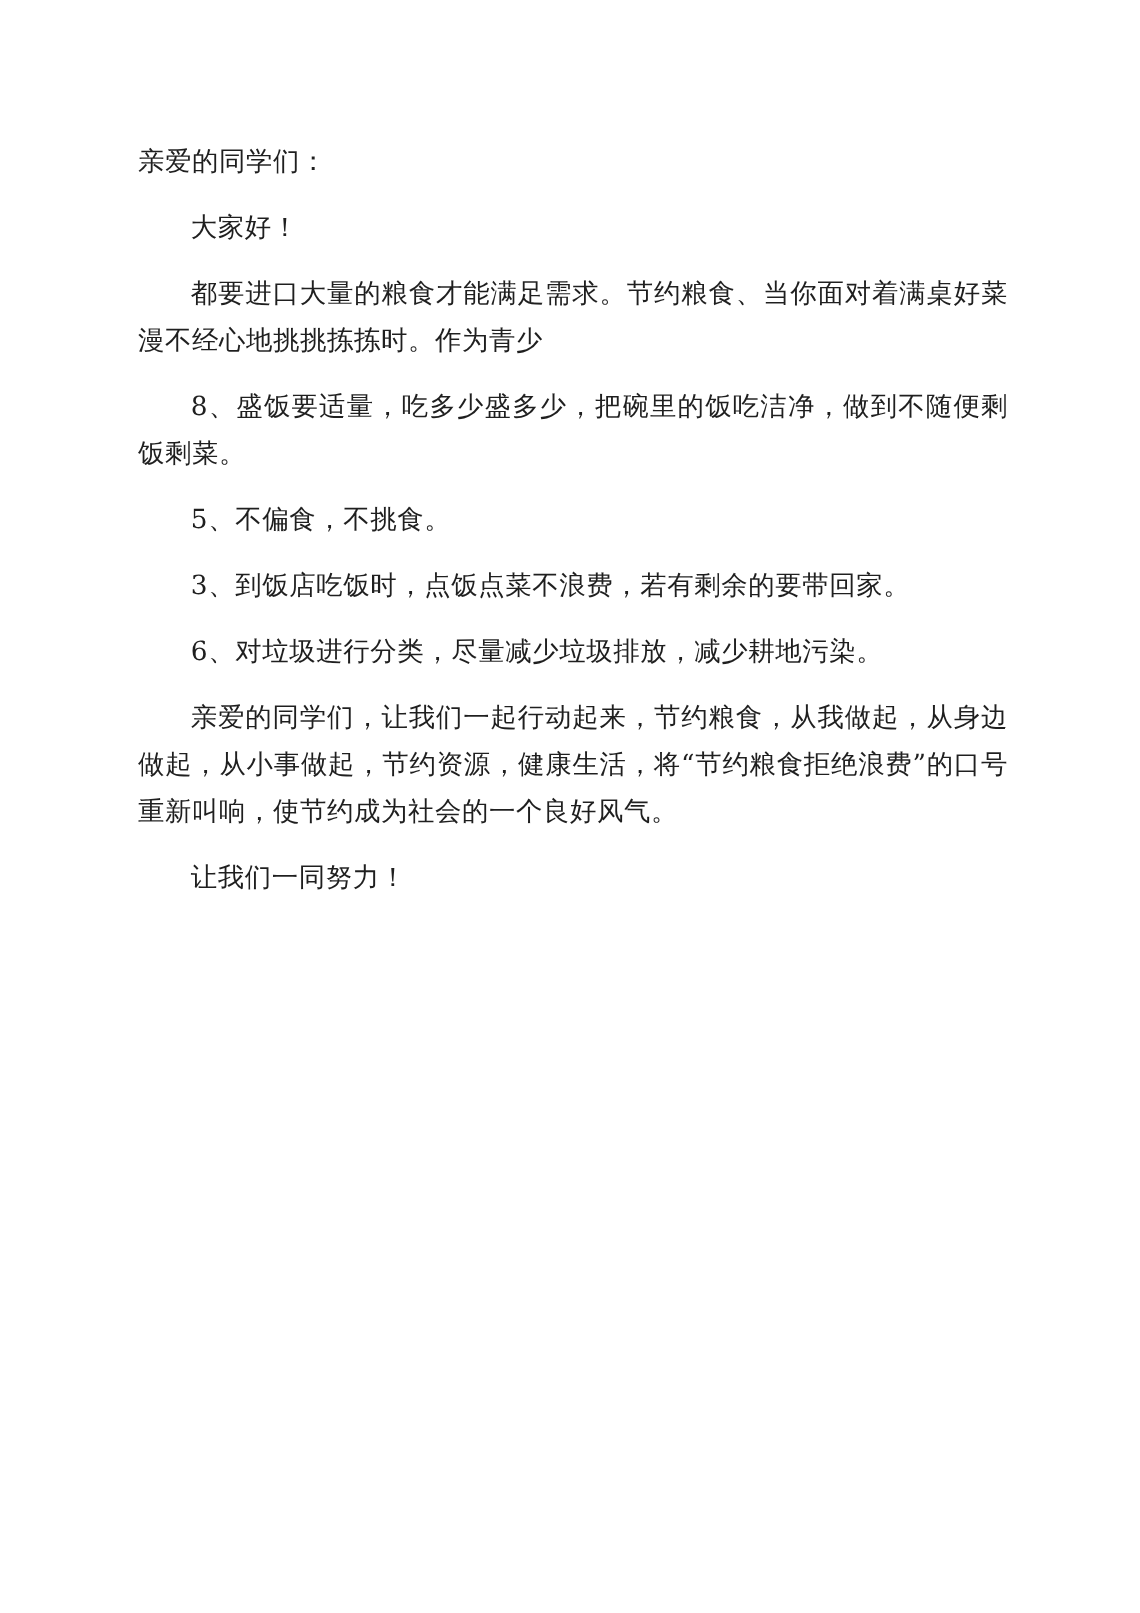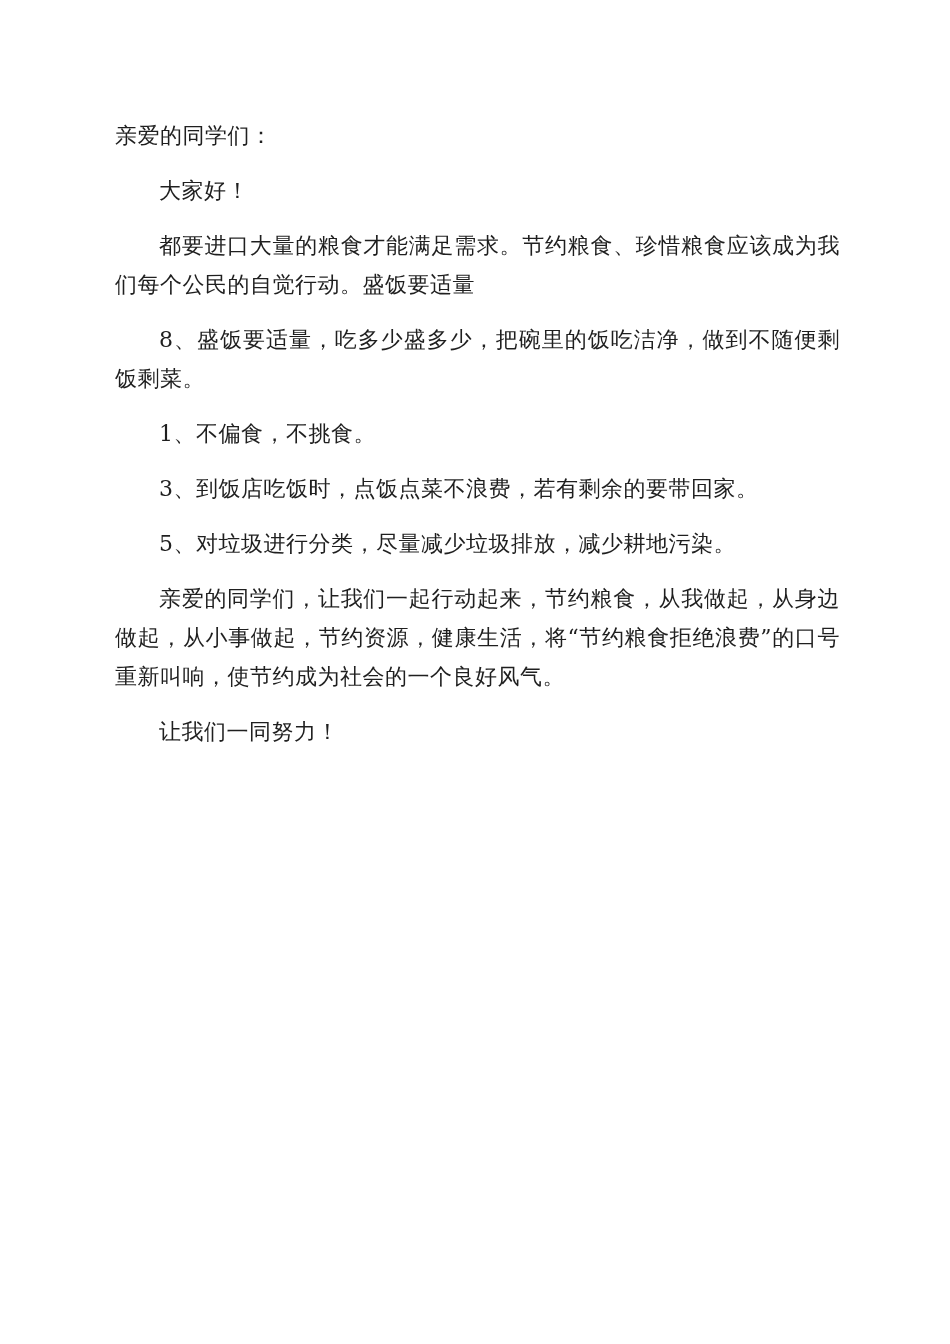--- a/index.html
+++ b/index.html
@@ -36,30 +36,30 @@
 <body>
 
 <div class="page">
   <div class="doc">
 
     <p class="para">亲爱的同学们：</p>
 
     <p class="para indent">大家好！</p>
 
 
-    <p class="para indent">都要进口大量的粮食才能满足需求。节约粮食、珍惜粮食应该成为我们每个公民的自觉行动。盛饭要适量</p>
+    <p class="para indent">都要进口大量的粮食才能满足需求。节约粮食、当你面对着满桌好菜漫不经心地挑挑拣拣时。作为青少</p>
 
     <p class="para indent">8、盛饭要适量，吃多少盛多少，把碗里的饭吃洁净，做到不随便剩饭剩菜。</p>
 
-    <p class="para indent">1、不偏食，不挑食。</p>
+    <p class="para indent">5、不偏食，不挑食。</p>
 
     <p class="para indent">3、到饭店吃饭时，点饭点菜不浪费，若有剩余的要带回家。</p>
 
 
-    <p class="para indent">5、对垃圾进行分类，尽量减少垃圾排放，减少耕地污染。</p>
+    <p class="para indent">6、对垃圾进行分类，尽量减少垃圾排放，减少耕地污染。</p>
 
     <p class="para indent">亲爱的同学们，让我们一起行动起来，节约粮食，从我做起，从身边做起，从小事做起，节约资源，健康生活，将“节约粮食拒绝浪费”的口号重新叫响，使节约成为社会的一个良好风气。</p>
 
     <p class="para indent">让我们一同努力！</p>
 
 
 
 
   </div>
 </div>

